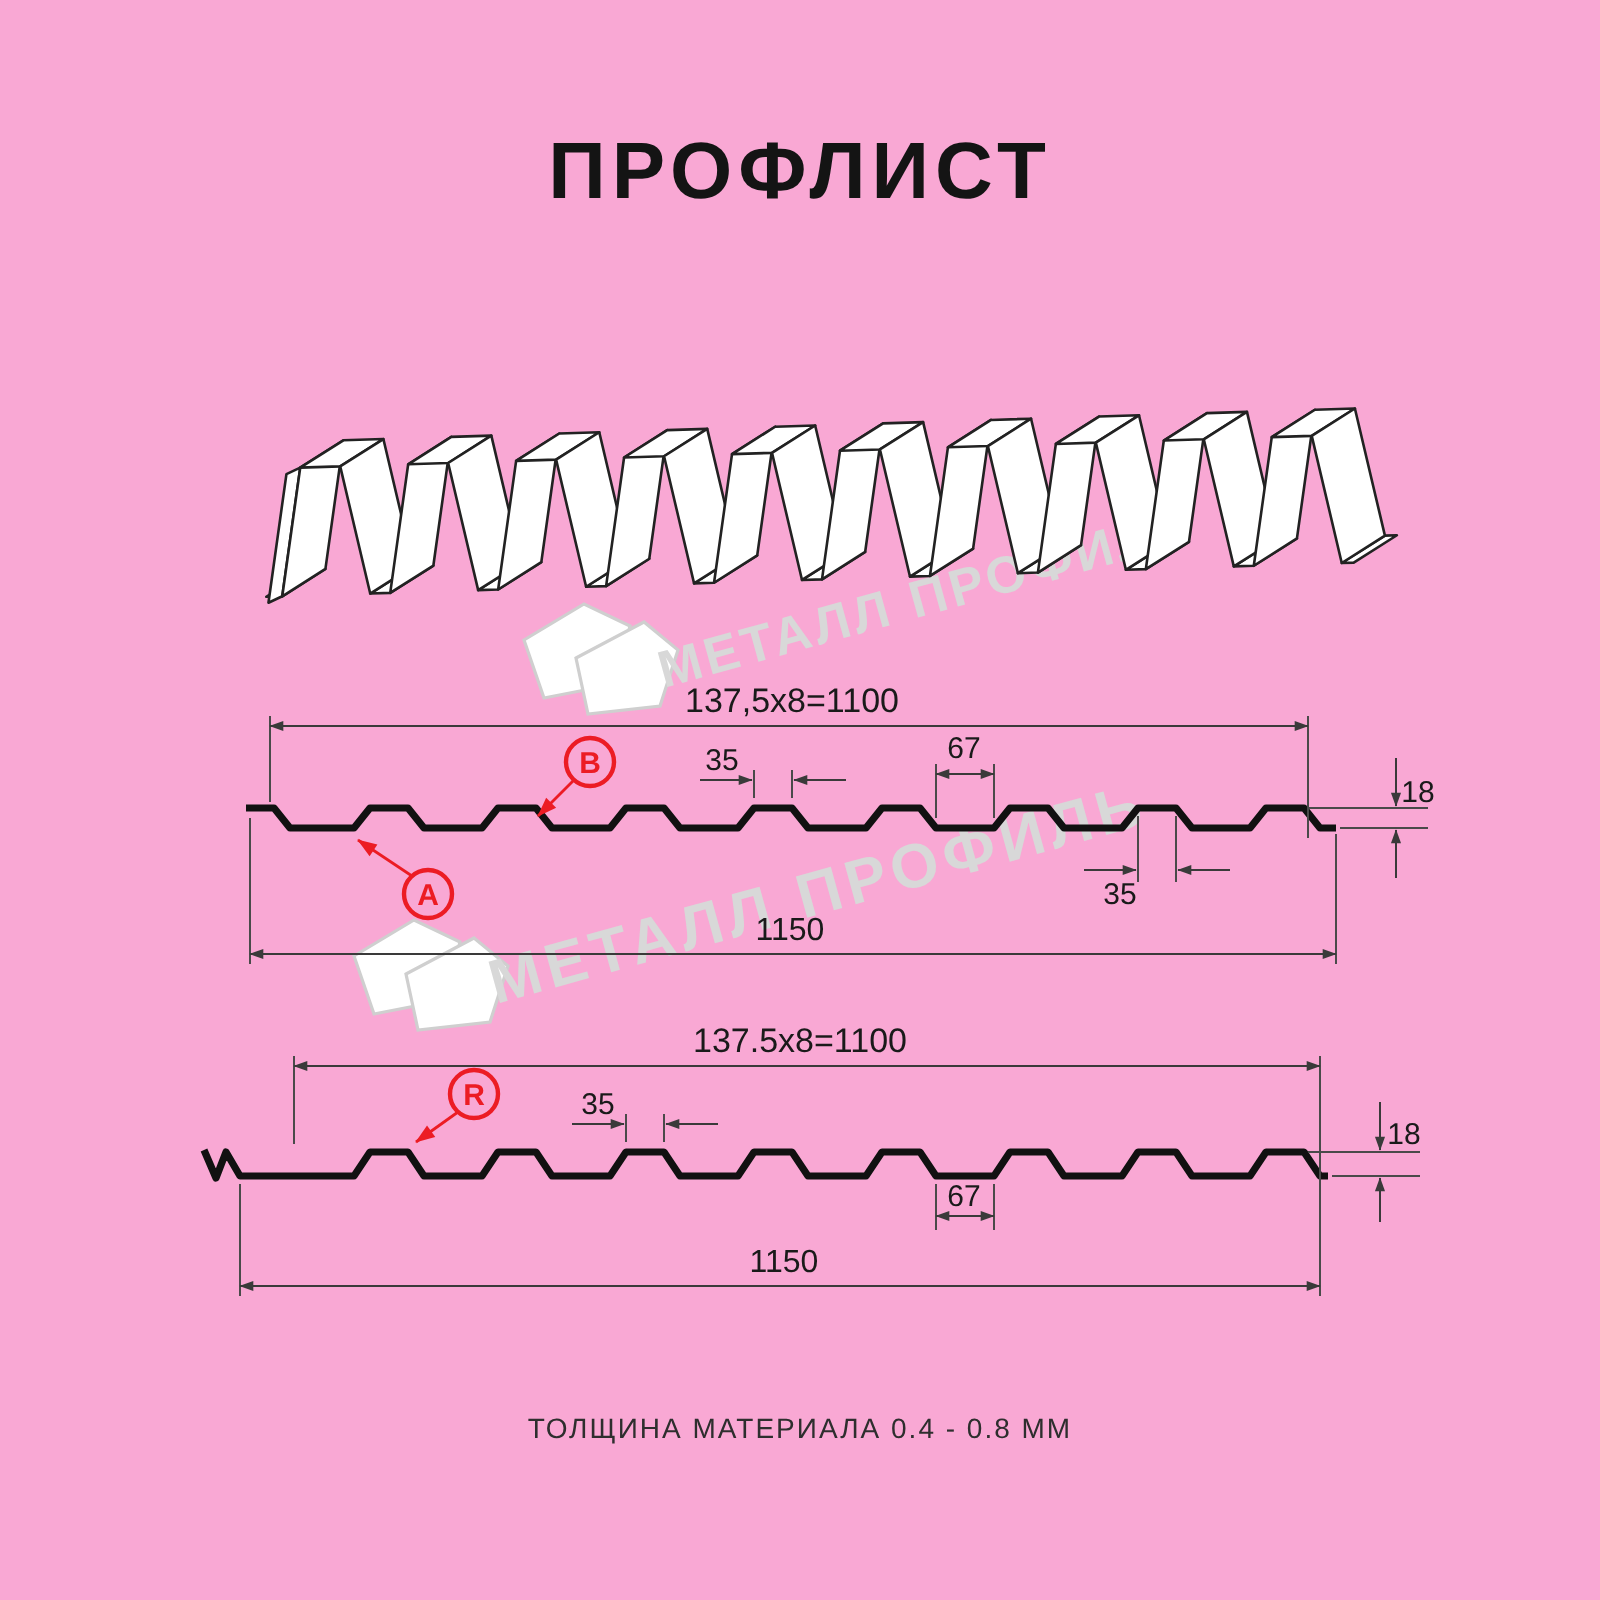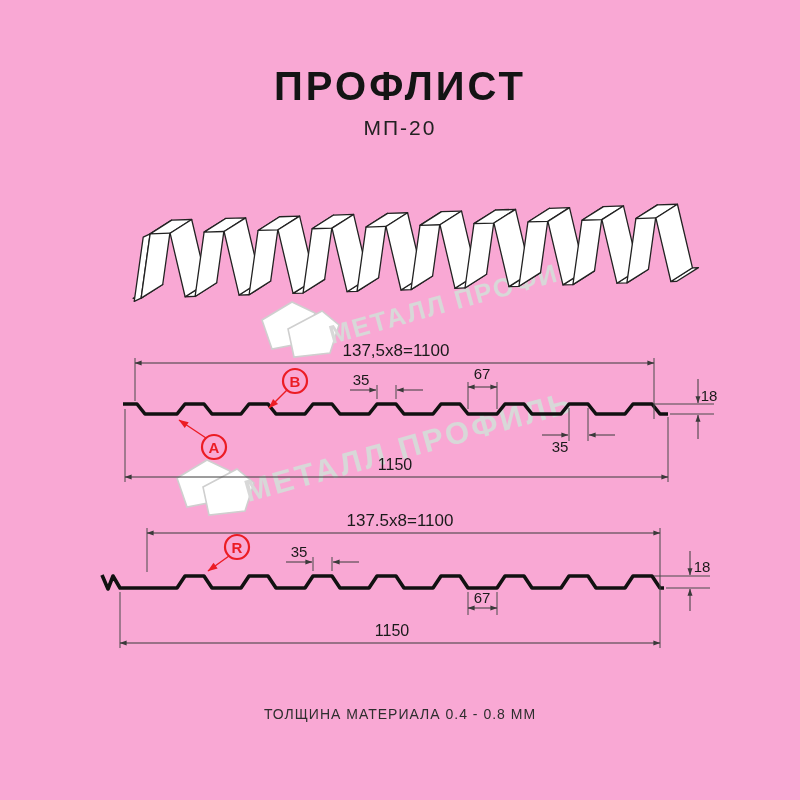--- a/index.html
+++ b/index.html
@@ -15,21 +15,20 @@
   .dimtxt{font-family:"Liberation Sans", sans-serif;fill:#1a1a1a;}
   .wmtext{font-family:"Liberation Sans", sans-serif;font-weight:700;fill:#d8d8d8;}
   .mletter{font-family:"Liberation Sans", sans-serif;font-weight:700;fill:#ec1c24;}
 </style>
 </head>
 <body>
 
 <div id="page">
 
   <div class="title">ПРОФЛИСТ</div>
-  <div class="subtitle">МП-20</div>
 
   <svg width="800" height="800" viewBox="0 0 800 800">
     <defs>
       <marker id="arr" viewBox="0 0 10 10" refX="9.5" refY="5" markerWidth="11" markerHeight="7" orient="auto-start-reverse">
         <path d="M0 1.4 L10 5 L0 8.6 Z" fill="#3a3a3a"></path>
       </marker>
       <marker id="arrRed" viewBox="0 0 10 10" refX="9.5" refY="5" markerWidth="11" markerHeight="7" orient="auto-start-reverse">
         <path d="M0 1.4 L10 5 L0 8.6 Z" fill="#ec1c24"></path>
       </marker>
     </defs>

